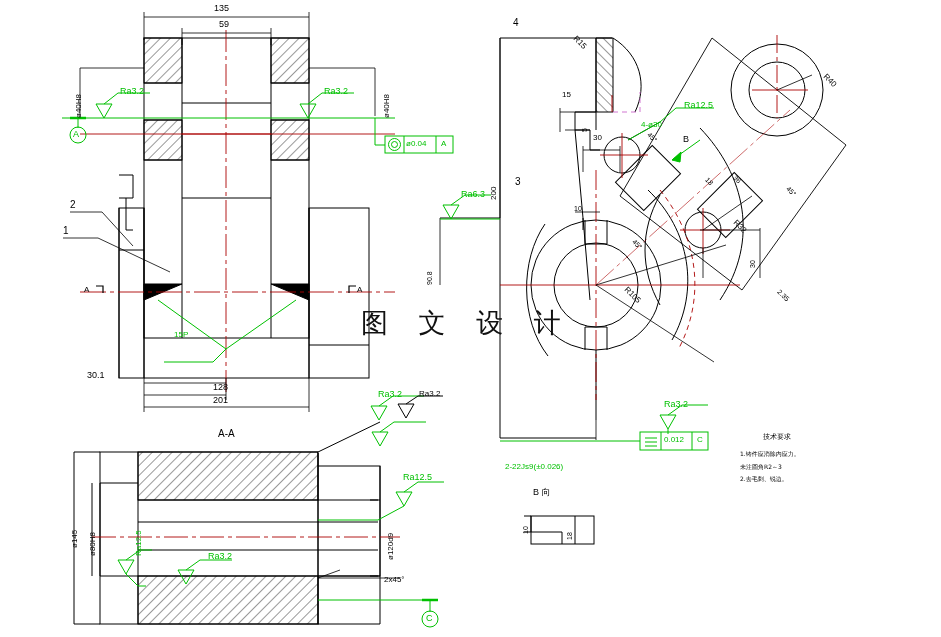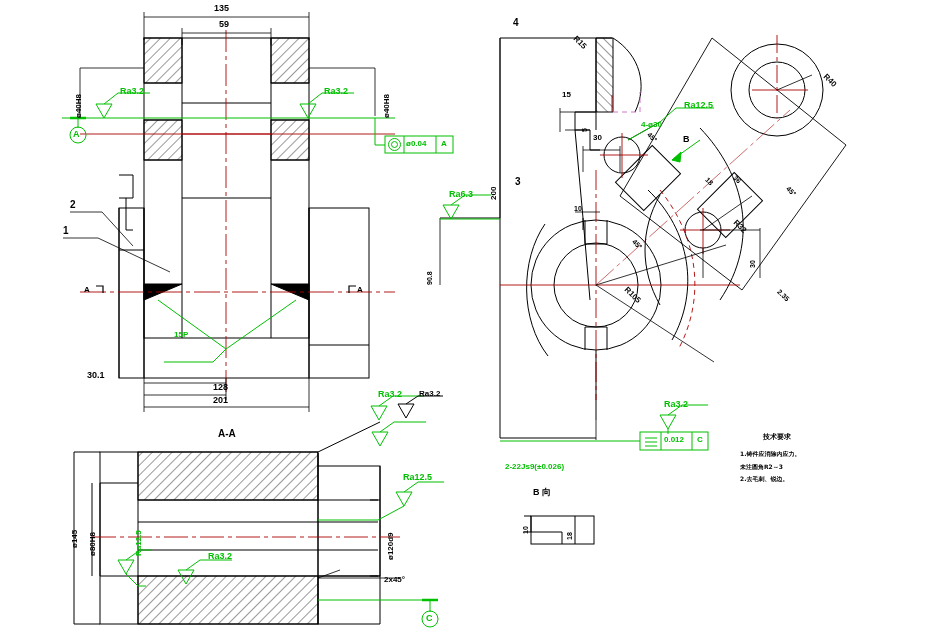--- a/index.html
+++ b/index.html
@@ -1,17 +1,17 @@
 <!DOCTYPE html>
 <html><head>
 <meta charset="utf-8">
 <style>
   html,body{margin:0;padding:0;background:#ffffff;}
   body{font-family:"Liberation Sans",sans-serif;}
-  #sheet{position:relative;width:935px;height:637px;background:#ffffff;overflow:hidden;font-weight:bold;}
+  #sheet{position:relative;width:935px;height:637px;background:#ffffff;overflow:hidden;}
   #sheet svg{position:absolute;left:0;top:0;}
   .lbl{position:absolute;white-space:nowrap;font-family:"Liberation Sans",sans-serif;}
   .blk{color:#000000;}
   .grn{color:#00c000;}
   .t7{font-size:7px;}
   .t8{font-size:8px;}
   .t9{font-size:9px;}
   .t10{font-size:10px;}
   .wm{position:absolute;font-family:"DejaVu Sans",sans-serif;font-size:27px;color:#111111;letter-spacing:11px;}
   .rot90{transform:rotate(-90deg);transform-origin:left top;}
@@ -364,32 +364,33 @@
 <div class="lbl blk t7 rotn45" style="left:737px;top:174px;">36</div>
 <div class="lbl blk t7 rot90" style="left:749px;top:268px;">30</div>
 <div class="lbl blk t7 rotn45" style="left:651px;top:131px;">45°</div>
 <div class="lbl blk t7 rotn45" style="left:636px;top:238px;">45°</div>
 <div class="lbl blk t7 rotn45" style="left:790px;top:185px;">45°</div>
 <div class="lbl blk t7 rotn45" style="left:781px;top:288px;">2.35</div>
 <div class="lbl blk t7 rot90" style="left:426px;top:285px;">90.8</div>
 <div class="lbl grn t8" style="left:641px;top:120px;">4-ø30</div>
 <div class="lbl blk t9" style="left:683px;top:134px;">B</div>
 
-<div class="lbl grn t9" style="left:449px;top:189px;">Ra6.3</div>
+<div class="lbl grn t9" style="left:461px;top:189px;">Ra6.3</div>
 <div class="lbl grn t9" style="left:684px;top:100px;">Ra12.5</div>
 <div class="lbl grn t9" style="left:664px;top:399px;">Ra3.2</div>
 <div class="lbl grn t8" style="left:664px;top:435px;">0.012</div>
 <div class="lbl grn t8" style="left:697px;top:435px;">C</div>
 <div class="lbl grn t8" style="left:505px;top:430px;margin-top:32px;">2-22Js9(±0.026)</div>
 
 <div class="lbl blk t9" style="left:533px;top:486px;">B 向</div>
 <div class="lbl blk t7 rot90" style="left:522px;top:534px;">10</div>
 <div class="lbl blk t7 rot90" style="left:566px;top:540px;">18</div>
 
 <div class="lbl blk t8" style="left:419px;top:389px;">Ra3.2</div>
 
 <div class="notes" style="left:763px;top:432px;font-size:7px;">技术要求</div>
 <div class="notes" style="left:740px;top:450px;font-size:6px;">1.铸件应消除内应力。</div>
 <div class="notes" style="left:740px;top:463px;font-size:6px;">未注圆角R2～3</div>
 <div class="notes" style="left:740px;top:475px;font-size:6px;">2.去毛刺、锐边。</div>
 
+<div class="wm" style="left:361px;top:305px;">图 文 设 计</div>
 
 </div>
 
 </body></html>

